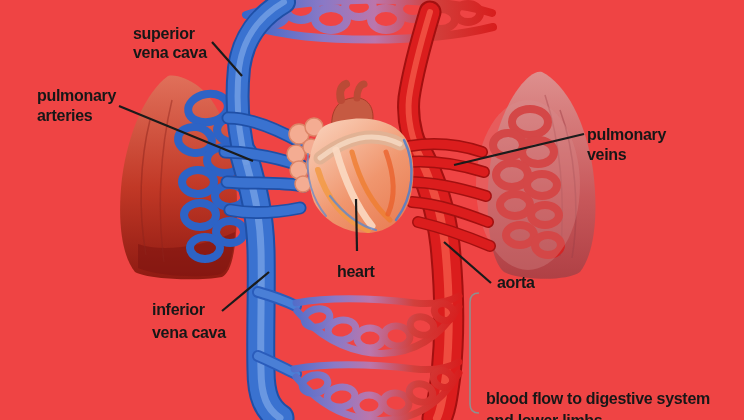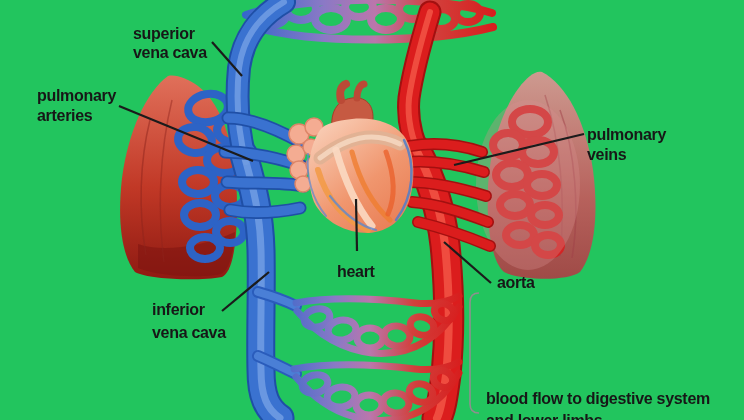--- a/index.html
+++ b/index.html
@@ -1,16 +1,16 @@
 <!DOCTYPE html>
 <html><head>
 <meta charset="utf-8">
 <style>
   html,body{margin:0;padding:0;background:#ffffff;width:744px;height:420px;overflow:hidden;}
-  .stage{position:relative;width:744px;height:420px;background:#22c55e;}
+  .stage{position:relative;width:744px;height:420px;background:#ef4444;}
   svg{position:absolute;left:0;top:0;display:block;}
   .lbl{font-family:"Liberation Sans",sans-serif;font-weight:700;font-size:16px;letter-spacing:-0.3px;fill:#171717;}
   .ldr{stroke:#1b1b1b;stroke-width:2.2;fill:none;}
   .bracket{stroke:#8f8f8f;stroke-width:1.6;fill:none;}
   .mesh{fill:none;stroke-linecap:round;}
 </style>
 </head>
 <body>
 
 <div class="stage">

